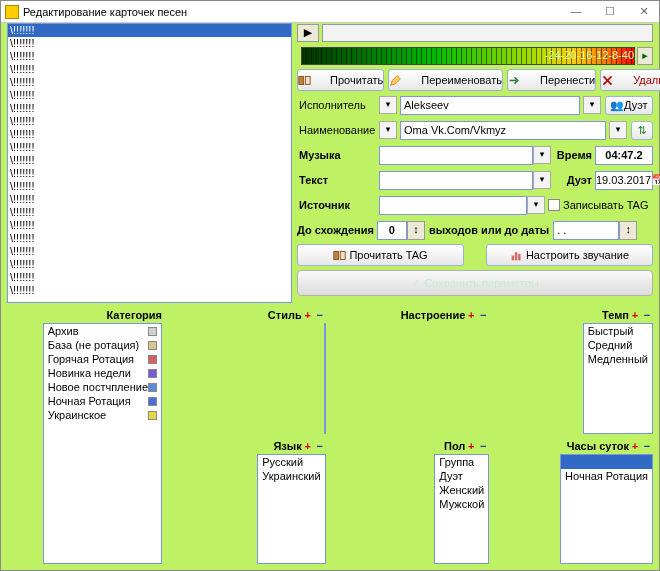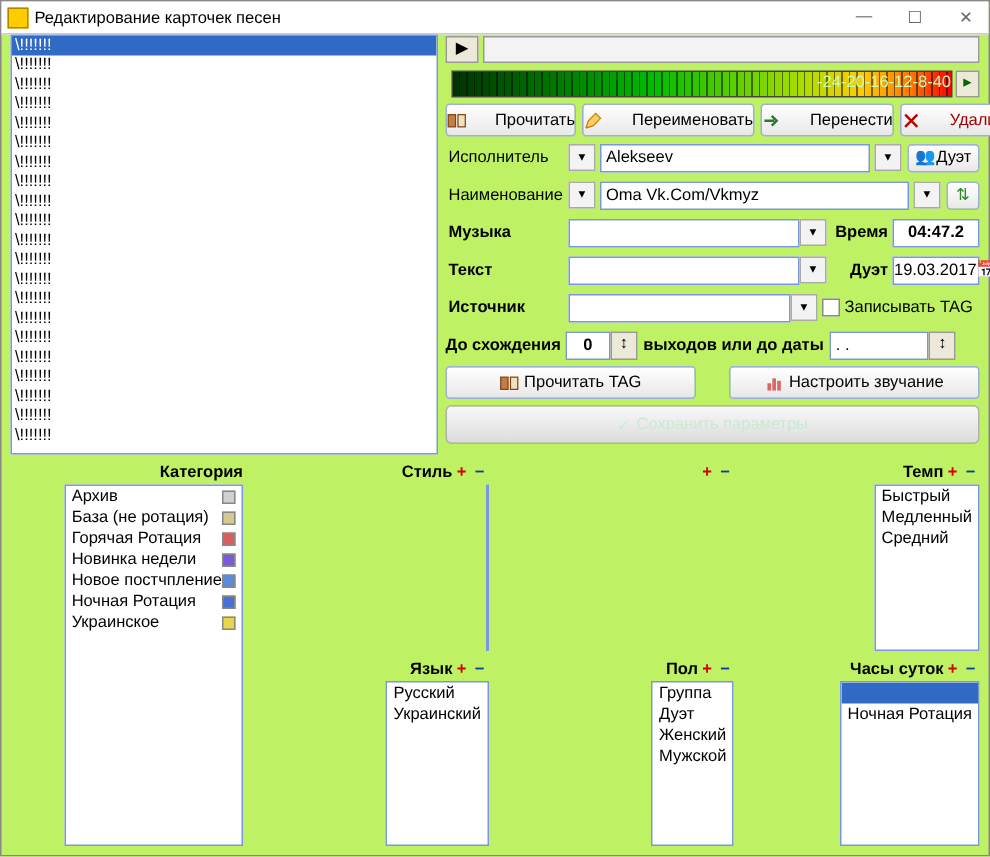--- a/index.html
+++ b/index.html
@@ -258,34 +258,35 @@
         <div class="panel ">
           <div class="panel-hdr">
             <span class="nm">Стиль</span>
             <span class="pm plus">+</span>
             <span class="pm minus">−</span>
           </div>
           <div class="panel-body"></div>
         </div>
         <div class="panel ">
           <div class="panel-hdr">
+            <span class="nm">Настроение</span>
             <span class="pm plus">+</span>
             <span class="pm minus">−</span>
           </div>
         </div>
         <div class="panel ">
           <div class="panel-hdr">
             <span class="nm">Темп</span>
             <span class="pm plus">+</span>
             <span class="pm minus">−</span>
           </div>
           <div class="panel-body">
             <div class="li">Быстрый</div>
+            <div class="li">Средний</div>
             <div class="li">Медленный</div>
-            <div class="li">Средний</div>
           </div>
         </div>
         <div class="panel ">
           <div class="panel-hdr">
             <span class="nm">Язык</span>
             <span class="pm plus">+</span>
             <span class="pm minus">−</span>
           </div>
           <div class="panel-body">
             <div class="li">Русский</div>

